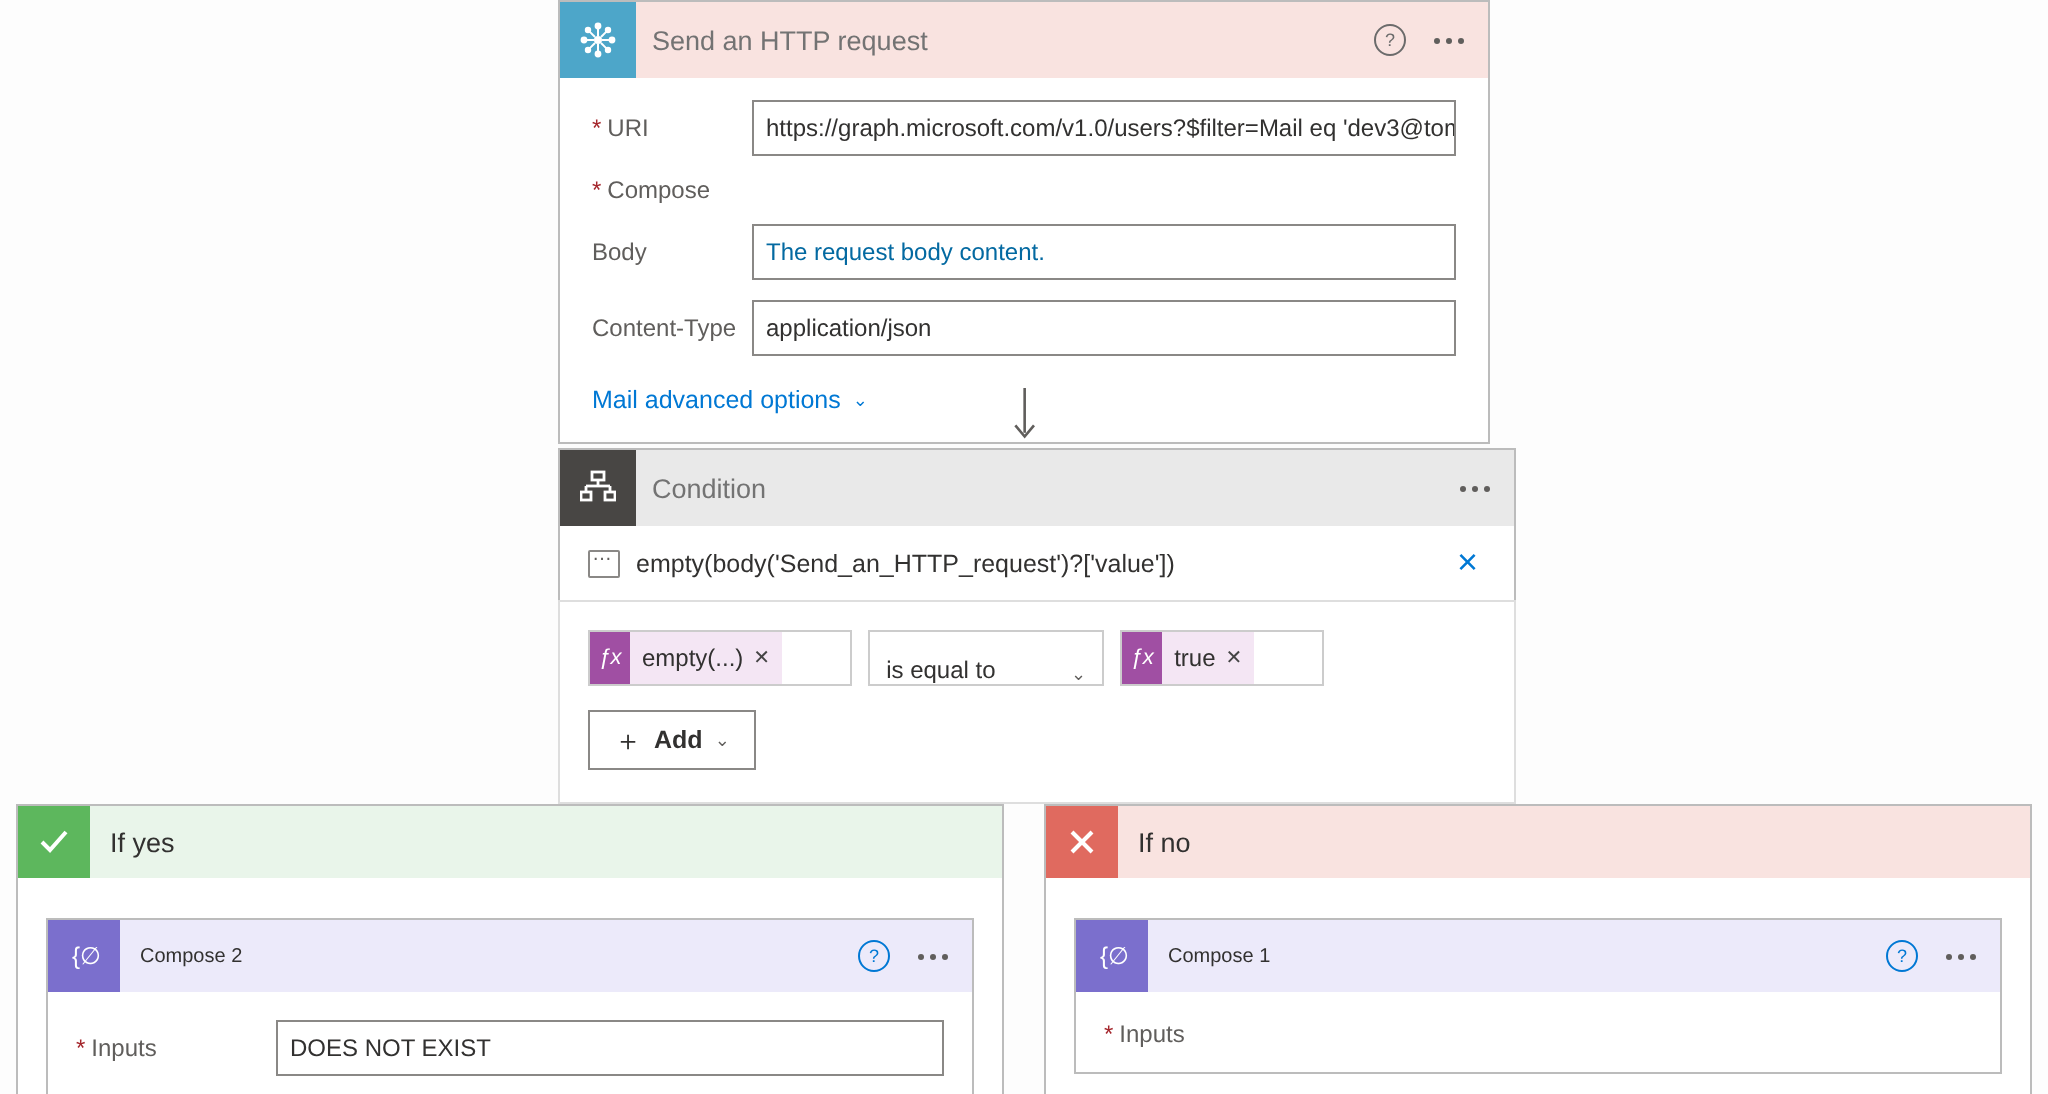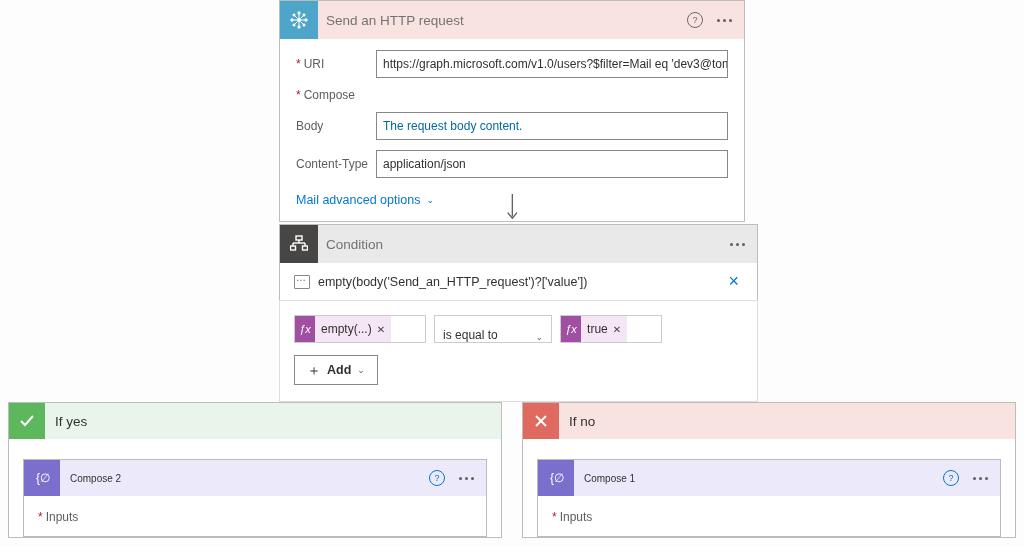--- a/index.html
+++ b/index.html
@@ -247,20 +247,23 @@
               <div class="dots">
                   <span></span>
                   <span></span>
                   <span></span>
                 </div>
             </div>
           </div>
           <div class="compose-body">
             <div class="field-row" style="padding:4px 0 12px;">
               <div class="field-label" style="width:100px;"><span class="req">*</span><span>Inputs</span></div>
+              <div class="field-input">
+                  <span>DOES NOT EXIST</span>
+                </div>
             </div>
           </div>
         </div>
       </div>
     </div>
 
     <div class="branch">
       <div class="branch-hdr no-hdr">
         <div class="mark">
           <svg width="16" height="16" viewBox="0 0 16 16">

